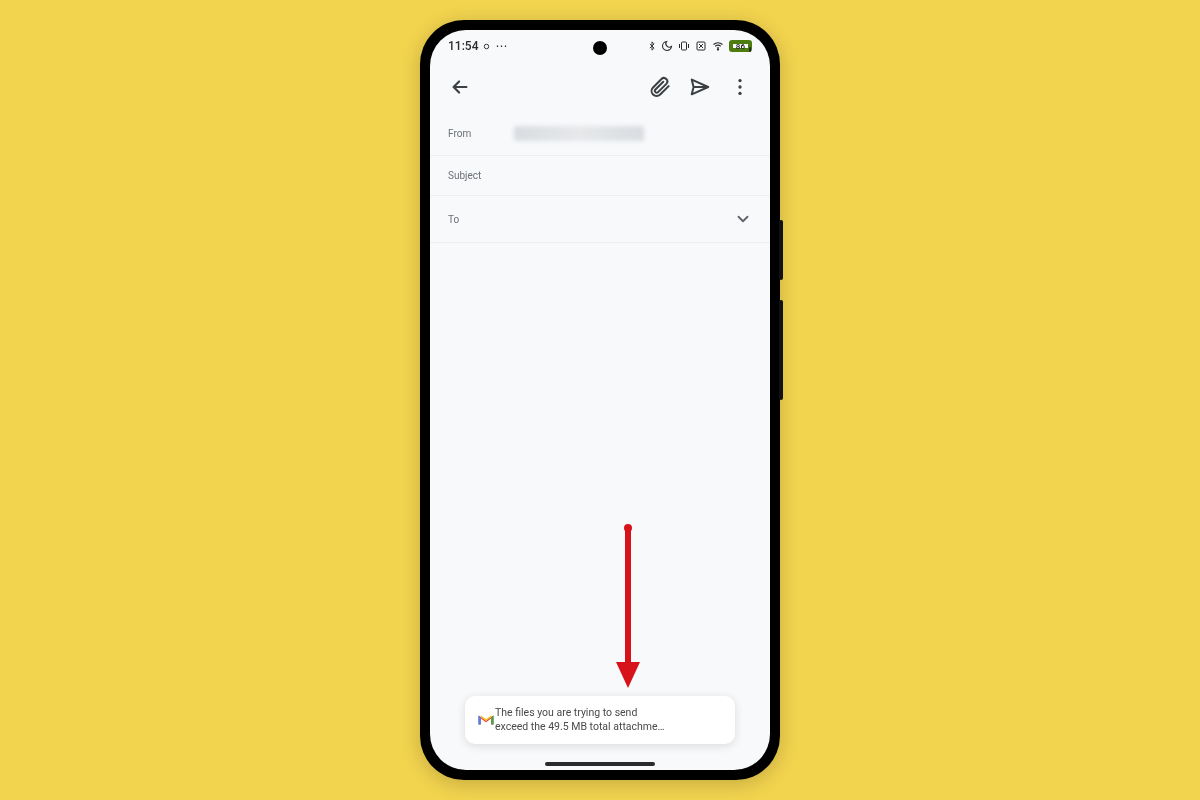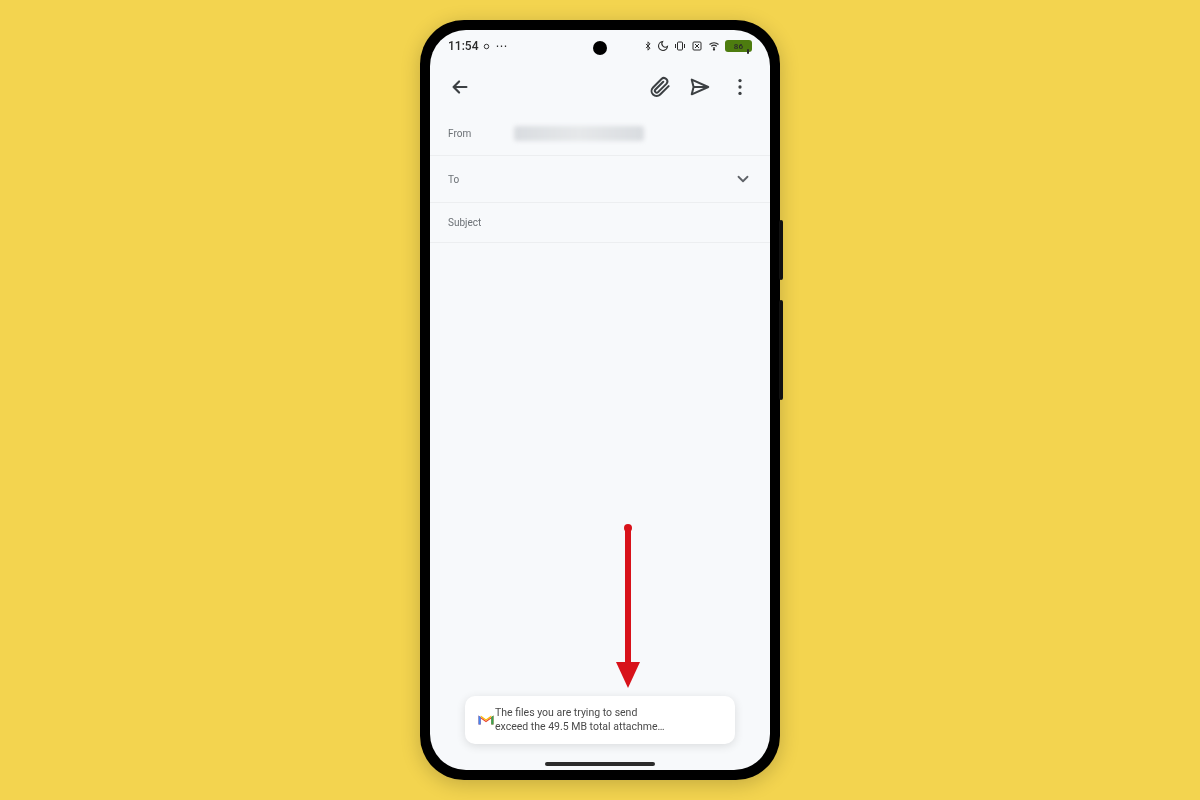--- a/index.html
+++ b/index.html
@@ -52,21 +52,21 @@
     justify-content: space-between;
     padding: 0 18px;
     font-size: 12px;
     color: #2b2b2b;
     font-weight: 500;
   }
   .status-left, .status-right { display:flex; align-items:center; gap:4px; }
   .status-right svg, .status-right .batt { flex-shrink:0; }
   .batt {
     display:inline-flex; align-items:center;
-    border:6px solid #4d7c0f; border-radius:3px;
+    border:4px solid #4d7c0f; border-radius:3px;
     padding:0 3px; height:12px; font-size:8px; font-weight:600;
     position:relative;
   }
   .batt::after { content:""; position:absolute; right:-3px; top:3px; width:2px; height:5px; background:#2b2b2b; border-radius:1px; }
   .app-bar {
     height: 50px;
     display:flex;
     align-items:center;
     justify-content:space-between;
     padding: 0 10px;
@@ -199,30 +199,30 @@
         </button>
       </div>
     </div>
 
     <div class="field-row">
       <span class="label">From</span>
       <span class="blurred"></span>
     </div>
 
     <div class="field-row">
+      <span class="label" style="min-width:auto">Subject</span>
+    </div>
+
+    <div class="field-row">
       <span class="label">To</span>
       <span class="expand">
         <svg width="18" height="18" viewBox="0 0 24 24" fill="none" stroke="#5f6368" stroke-width="2.4" stroke-linecap="round" stroke-linejoin="round">
             <path d="M6 9l6 6 6-6"></path>
           </svg>
       </span>
-    </div>
-
-    <div class="field-row">
-      <span class="label" style="min-width:auto">Subject</span>
     </div>
 
     <div class="body-area">
 
       <svg class="arrow" width="40" height="170" viewBox="0 0 40 170">
         <line x1="20" y1="8" x2="20" y2="148" stroke="#d8121a" stroke-width="6" stroke-linecap="round"></line>
         <polygon points="20,168 8,142 32,142" fill="#d8121a"></polygon>
         <circle cx="20" cy="8" r="4" fill="#d8121a"></circle>
       </svg>
 

